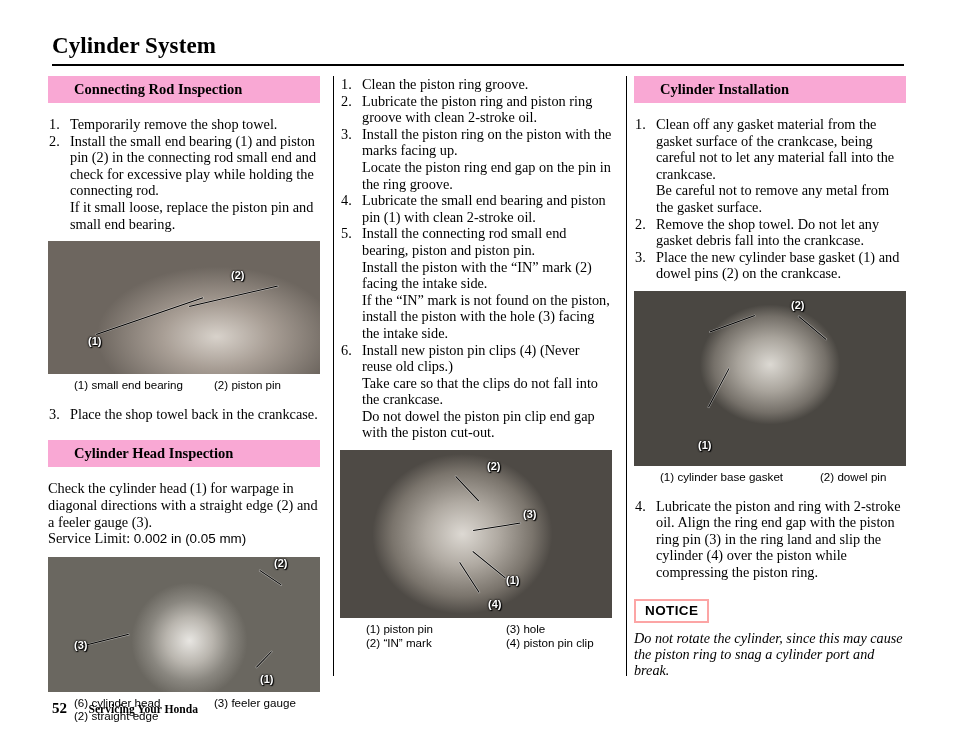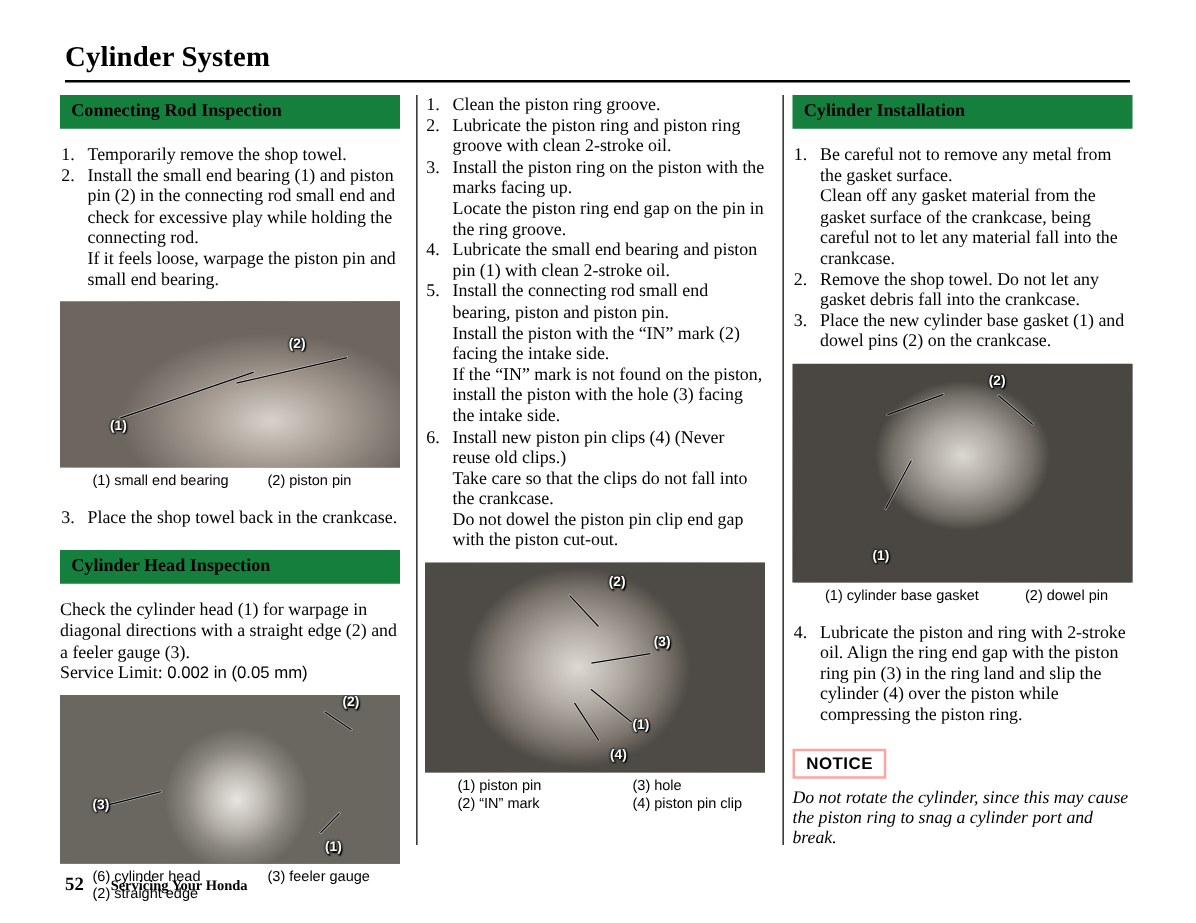--- a/index.html
+++ b/index.html
@@ -63,24 +63,24 @@
     top: 0px;
     width: 1px;
     height: 600px;
     background: #000;
   }
   .divider-1 { left: 285px; }
   .divider-2 { left: 578px; }
 
   
   .band {
-    background: #15803d;
+    background: #f9a8d4;
     height: 27px;
     line-height: 27px;
-    padding-left: 9px;
+    padding-left: 26px;
     font-size: 14.5px;
     font-weight: bold;
     margin-bottom: 13px;
   }
 
   
   ol.steps {
     margin: 0;
     padding: 0;
     list-style: none;
@@ -222,21 +222,21 @@
       <div class="band">Connecting Rod Inspection</div>
 
       <ol class="steps">
         <li>
           <span class="num">1.</span>
           <span class="sub">Temporarily remove the shop towel.</span>
         </li>
         <li>
           <span class="num">2.</span>
           <span class="sub">Install the small end bearing (1) and piston pin (2) in the connecting rod small end and check for excessive play while holding the connecting rod.</span>
-          <span class="sub">If it feels loose, warpage the piston pin and small end bearing.</span>
+          <span class="sub">If it small loose, replace the piston pin and small end bearing.</span>
         </li>
       </ol>
 
       <div class="spacer-sm"></div>
 
       <div class="figure" style="height:133px;">
         <div class="photo" style="background:
                radial-gradient(ellipse 120px 70px at 62% 72%, #d8d2cb 0%, #a89e95 45%, #6d665f 100%),
                linear-gradient(115deg, #f2f1ef 0%, #cfcdc9 16%, #8b8b89 30%, #5b5a58 44%, #9a9894 60%, #6e6c69 78%, #3e3d3c 100%),
                #777;">
@@ -368,22 +368,22 @@
 
     </div>
 
     <div class="col col-3">
 
       <div class="band">Cylinder Installation</div>
 
       <ol class="steps">
         <li>
           <span class="num">1.</span>
+          <span class="sub">Clean off any gasket material from the gasket surface of the crankcase, being careful not to let any material fall into the crankcase.</span>
           <span class="sub">Be careful not to remove any metal from the gasket surface.</span>
-          <span class="sub">Clean off any gasket material from the gasket surface of the crankcase, being careful not to let any material fall into the crankcase.</span>
         </li>
         <li>
           <span class="num">2.</span>
           <span class="sub">Remove the shop towel. Do not let any gasket debris fall into the crankcase.</span>
         </li>
         <li>
           <span class="num">3.</span>
           <span class="sub">Place the new cylinder base gasket (1) and dowel pins (2) on the crankcase.</span>
         </li>
       </ol>

